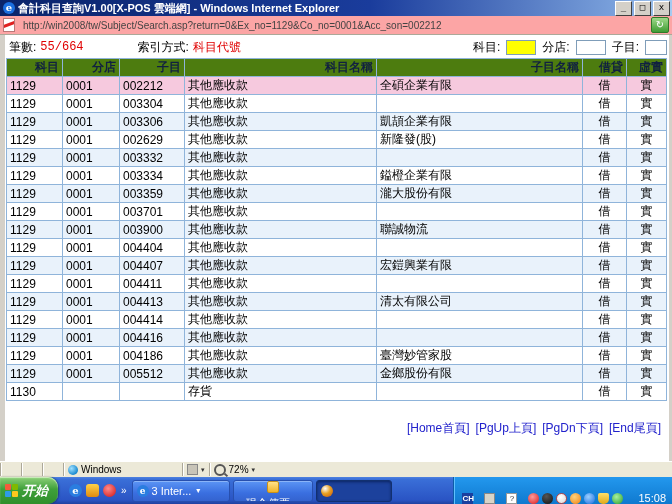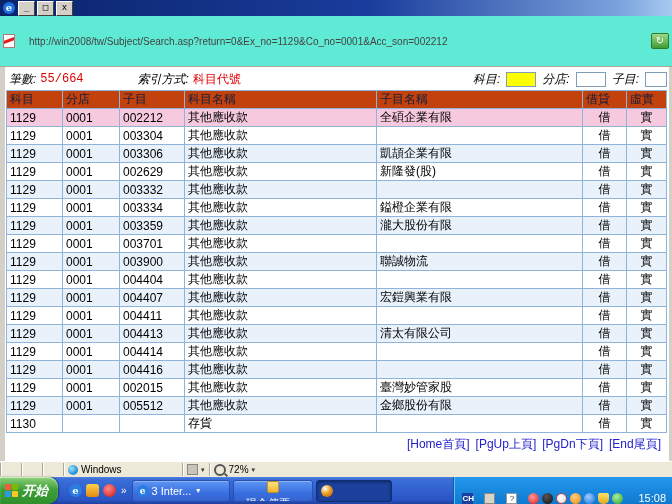--- a/index.html
+++ b/index.html
@@ -10,50 +10,50 @@
   .ie-window{height:477px;display:flex;flex-direction:column;background:#fff;}
   .titlebar{height:16px;background:linear-gradient(to right,#0a246a 0%,#1a3c9c 55%,#7ba2dc 92%,#a6caf0 100%);
     display:flex;align-items:center;padding:0 2px;flex:none;}
   .ie-ico{width:12px;height:12px;border-radius:50%;background:#1b6fe0;color:#fff;font-size:10px;font-weight:bold;
     line-height:12px;text-align:center;margin:0 3px 0 1px;flex:none;font-family:"DejaVu Serif",serif;}
   .title-text{color:#fff;font-size:11px;font-weight:bold;white-space:nowrap;overflow:hidden;flex:1;}
   .winbtns{display:flex;gap:2px;flex:none;}
   .winbtn{width:15px;height:13px;background:#d4d0c8;border:1px solid #fff;border-right-color:#404040;border-bottom-color:#404040;
     font-size:9px;line-height:11px;text-align:center;color:#000;font-family:"DejaVu Sans Mono",monospace;}
 
-  .addressbar{height:18px;background:#5eead4;border-bottom:1px solid #aca899;display:flex;align-items:center;
-    padding:16px 3px;gap:14px;flex:none;}
+  .addressbar{height:18px;background:#fca5a5;border-bottom:1px solid #aca899;display:flex;align-items:center;
+    padding:0 3px;gap:8px;flex:none;}
   .page-ico{width:10px;height:12px;background:#fff;border:1px solid #b77;position:relative;flex:none;overflow:hidden;}
   .page-ico::after{content:"";position:absolute;left:-2px;top:4px;width:14px;height:3px;background:#e02020;transform:rotate(-20deg);}
   .url-text{font-size:10px;color:#444;white-space:nowrap;overflow:hidden;flex:1;}
   .refresh-btn{width:16px;height:14px;background:linear-gradient(#9fd98a,#3f9c33);border:1px solid #2f7a28;border-radius:2px;
     color:#fff;font-size:10px;line-height:13px;text-align:center;flex:none;}
 
   
   .page{flex:1;background:#fff;border-left:5px solid #d4d0c8;border-right:3px solid #d4d0c8;overflow:hidden;}
   .infobar{height:20px;display:flex;align-items:center;font-size:12px;padding:2px 2px 0 4px;gap:4px;}
-  .lbl{color:#000;white-space:nowrap;font-style:italic;}
+  .lbl{color:#000;white-space:nowrap;}
   .red{color:#e00000;white-space:nowrap;font-family:Liberation Mono, monospace;}
   .gap1{width:46px;}
   .spacer{flex:1;}
   .fld{width:28px;height:13px;border:1px solid #7f9db9;background:#fff;padding:0;margin:0 2px;}
   .fld.yellow{background:#ffff00;}
   .fld.last{width:20px;margin-right:0;}
 
   table.grid{border-collapse:collapse;table-layout:fixed;width:660px;margin:1px 0 0 1px;font-size:12px;}
   table.grid col.c1{width:56px;}  table.grid col.c2{width:57px;}  table.grid col.c3{width:65px;}
   table.grid col.c4{width:192px;} table.grid col.c5{width:206px;} table.grid col.c6{width:44px;} table.grid col.c7{width:40px;}
-  table.grid th{background:#c2410c;font-weight:normal;text-align:left;color:#102040;}
+  table.grid th{background:#4d7c0f;font-weight:bold;text-align:right;color:#102040;}
   table.grid th,table.grid td{border:1px solid #8fb4da;height:13px;padding:0 3px;white-space:nowrap;overflow:hidden;}
   tr.selected td{background:#f6c9de;}
   tr.stripe td{background:#e9f2fb;}
   tr.plain td{background:#ffffff;}
   td.c,th.c{text-align:center;}
 
-  .pagination{width:660px;text-align:right;font-size:12px;padding:3px 4px 0 0;box-sizing:border-box;}
+  .pagination{width:660px;text-align:right;font-size:12px;padding:3px 4px 0 0;box-sizing:border-box;margin-top:16px;}
   .pagelink{color:#2222cc;margin-left:6px;white-space:nowrap;cursor:pointer;}
 
   
   .statusbar{height:15px;background:#ece9d8;border-top:1px solid #fff;display:flex;align-items:center;
     font-size:10px;color:#000;flex:none;}
   .pane{border-left:1px solid #aca899;box-shadow:inset 1px 0 0 #fff;height:13px;display:flex;align-items:center;
     padding:0 4px;gap:3px;}
   .pane.first{border-left:none;box-shadow:none;flex:1;}
   .pane.tiny{width:12px;}
   .globe{width:10px;height:10px;border-radius:50%;background:radial-gradient(circle at 35% 35%,#9fe0ff,#1a8ad0 70%);flex:none;}
@@ -106,20 +106,21 @@
 </style>
 </head>
 <body>
 
 <div class="screen">
 
   <div class="ie-window">
 
     <div class="titlebar">
       <span class="ie-ico">e</span>
+      <span class="title-text">會計科目查詢V1.00[X-POS 雲端網] - Windows Internet Explorer</span>
       <span class="winbtns">
         <span class="winbtn">_</span>
         <span class="winbtn">□</span>
         <span class="winbtn">x</span>
       </span>
     </div>
 
     <div class="addressbar">
       <span class="page-ico"></span>
       <span class="url-text">http://win2008/tw/Subject/Search.asp?return=0&amp;Ex_no=1129&amp;Co_no=0001&amp;Acc_son=002212</span>
@@ -296,21 +297,21 @@
               <td>0001</td>
               <td>004416</td>
               <td>其他應收款</td>
               <td></td>
               <td class="c">借</td>
               <td class="c">實</td>
             </tr>
             <tr class="plain">
               <td>1129</td>
               <td>0001</td>
-              <td>002015</td>
+              <td>004186</td>
               <td>其他應收款</td>
               <td>臺灣妙管家股</td>
               <td class="c">借</td>
               <td class="c">實</td>
             </tr>
             <tr class="stripe">
               <td>1129</td>
               <td>0001</td>
               <td>005512</td>
               <td>其他應收款</td>

